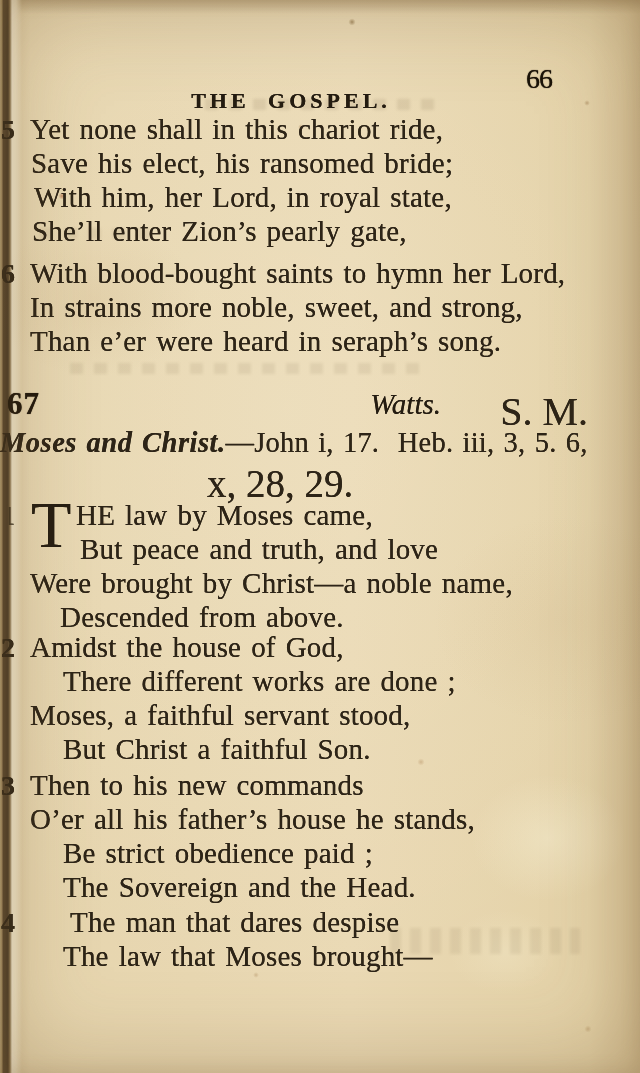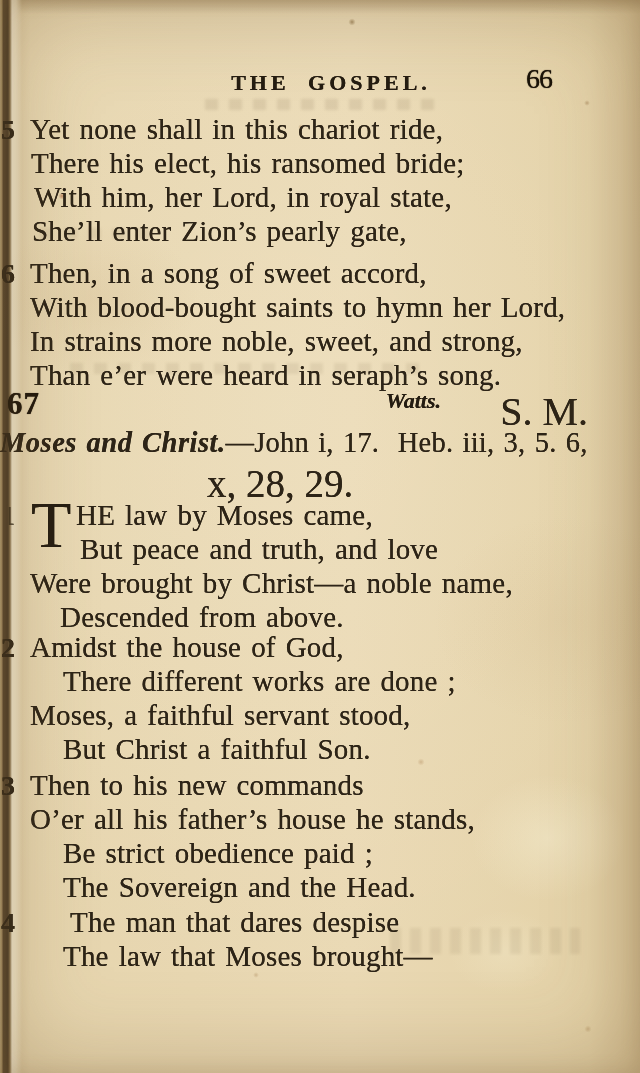--- a/index.html
+++ b/index.html
@@ -35,38 +35,38 @@
       radial-gradient(4px 4px at 256px 975px, rgba(140,95,45,0.28), rgba(140,95,45,0) 72%);}
   .ghost{position:absolute;height:11px;opacity:0.38;filter:blur(1.6px);pointer-events:none;
     background:repeating-linear-gradient(90deg, rgba(92,72,42,0.30) 0 13px, rgba(92,72,42,0) 13px 24px);}
   .g1{left:205px;top:99px;width:230px;}
   .g2{left:70px;top:363px;width:360px;opacity:0.30;}
   .g3{left:390px;top:928px;width:190px;opacity:0.33;height:26px;
     background:repeating-linear-gradient(90deg, rgba(92,72,42,0.26) 0 11px, rgba(92,72,42,0) 11px 20px);}
   .g4{left:40px;top:228px;width:120px;opacity:0.28;}
 
   .ink{text-shadow:0 0 0.5px currentColor;}
-  .header-title{position:absolute;left:0;top:70px;width:582px;text-align:center;
-    font-size:22px;font-weight:bold;letter-spacing:4px;word-spacing:9px;color:#241c11;margin-left:40px;}
+  .header-title{position:absolute;left:0;top:88px;width:582px;text-align:center;
+    font-size:22px;font-weight:bold;letter-spacing:4px;word-spacing:9px;color:#241c11;}
   .page-number{position:absolute;left:526px;top:63px;font-size:28px;font-weight:normal;
     color:#191208;letter-spacing:-1px;text-shadow:0 0 1px #191208;}
 
   .stanza{position:absolute;left:0;width:640px;padding-left:30px;box-sizing:border-box;
     font-size:29px;line-height:34px;letter-spacing:0.2px;word-spacing:2.5px;}
   .vnum{position:absolute;left:1px;top:1px;font-weight:bold;font-size:28px;}
   .vnum.cut{clip-path:inset(0 0 0 55%);opacity:0.75;}
   .vline{white-space:nowrap;}
   .dropcap{position:absolute;left:31px;top:-3px;font-size:66px;line-height:60px;
     font-weight:normal;color:#241c11;text-shadow:0 0 0.6px #241c11;}
 
   .hymn-head{position:absolute;left:0;top:386px;width:517px;height:40px;}
   .hymn-number{position:absolute;left:7px;top:0;font-size:31px;font-weight:bold;color:#1d150b;
     text-shadow:0 0 0.8px #1d150b;letter-spacing:1px;}
   .hymn-meter{position:absolute;left:0;top:2px;width:560px;text-align:right;font-size:40px;margin-left:28px;}
-  .hymn-author{position:absolute;right:76px;top:2px;font-size:22px;font-style:italic;font-weight:bold;
+  .hymn-author{position:absolute;right:76px;top:2px;font-size:29px;font-style:italic;font-weight:normal;
     color:#241c11;}
   .ref-line{position:absolute;left:0;top:427px;width:529px;font-size:28.5px;
     letter-spacing:0.2px;word-spacing:2px;white-space:nowrap;}
   .ref-title{font-style:italic;font-weight:bold;letter-spacing:0.5px;}
   .ref-line2{position:absolute;left:0;top:461px;width:560px;text-align:center;font-size:39px;}
 </style>
 </head>
 <body>
 
 <div class="page">
@@ -79,27 +79,26 @@
   <div class="ghost g3"></div>
   <div class="ghost g4"></div>
 
   <div class="header-title ink">THE GOSPEL.</div>
   <div class="page-number">66</div>
 
   <div id="stanzas-prev">
       <div class="stanza ink" style="top: 112px;">
         <span class="vnum">5</span>
         <div class="vline" style="padding-left: 0px;">Yet none shall in this chariot ride,</div>
-        <div class="vline" style="padding-left: 1px;">There his elect, his ransomed bride;</div>
+        <div class="vline" style="padding-left: 1px;">Save his elect, his ransomed bride;</div>
         <div class="vline" style="padding-left: 4px;">With him, her Lord, in royal state,</div>
         <div class="vline" style="padding-left: 2px;">She’ll enter Zion’s pearly gate,</div>
       </div>
       <div class="stanza ink" style="top: 256px;">
         <span class="vnum">6</span>
-        <div class="vline" style="padding-left: 0px;">Then, in a song of sweet accord,</div>
         <div class="vline" style="padding-left: 0px;">With blood-bought saints to hymn her Lord,</div>
         <div class="vline" style="padding-left: 0px;">In strains more noble, sweet, and strong,</div>
         <div class="vline" style="padding-left: 0px;">Than e’er were heard in seraph’s song.</div>
       </div>
     </div>
 
   <div class="hymn-head">
     <span class="hymn-number">67</span>
     <span class="hymn-meter ink">S. M.</span>
     <span class="hymn-author ink">Watts.</span>

